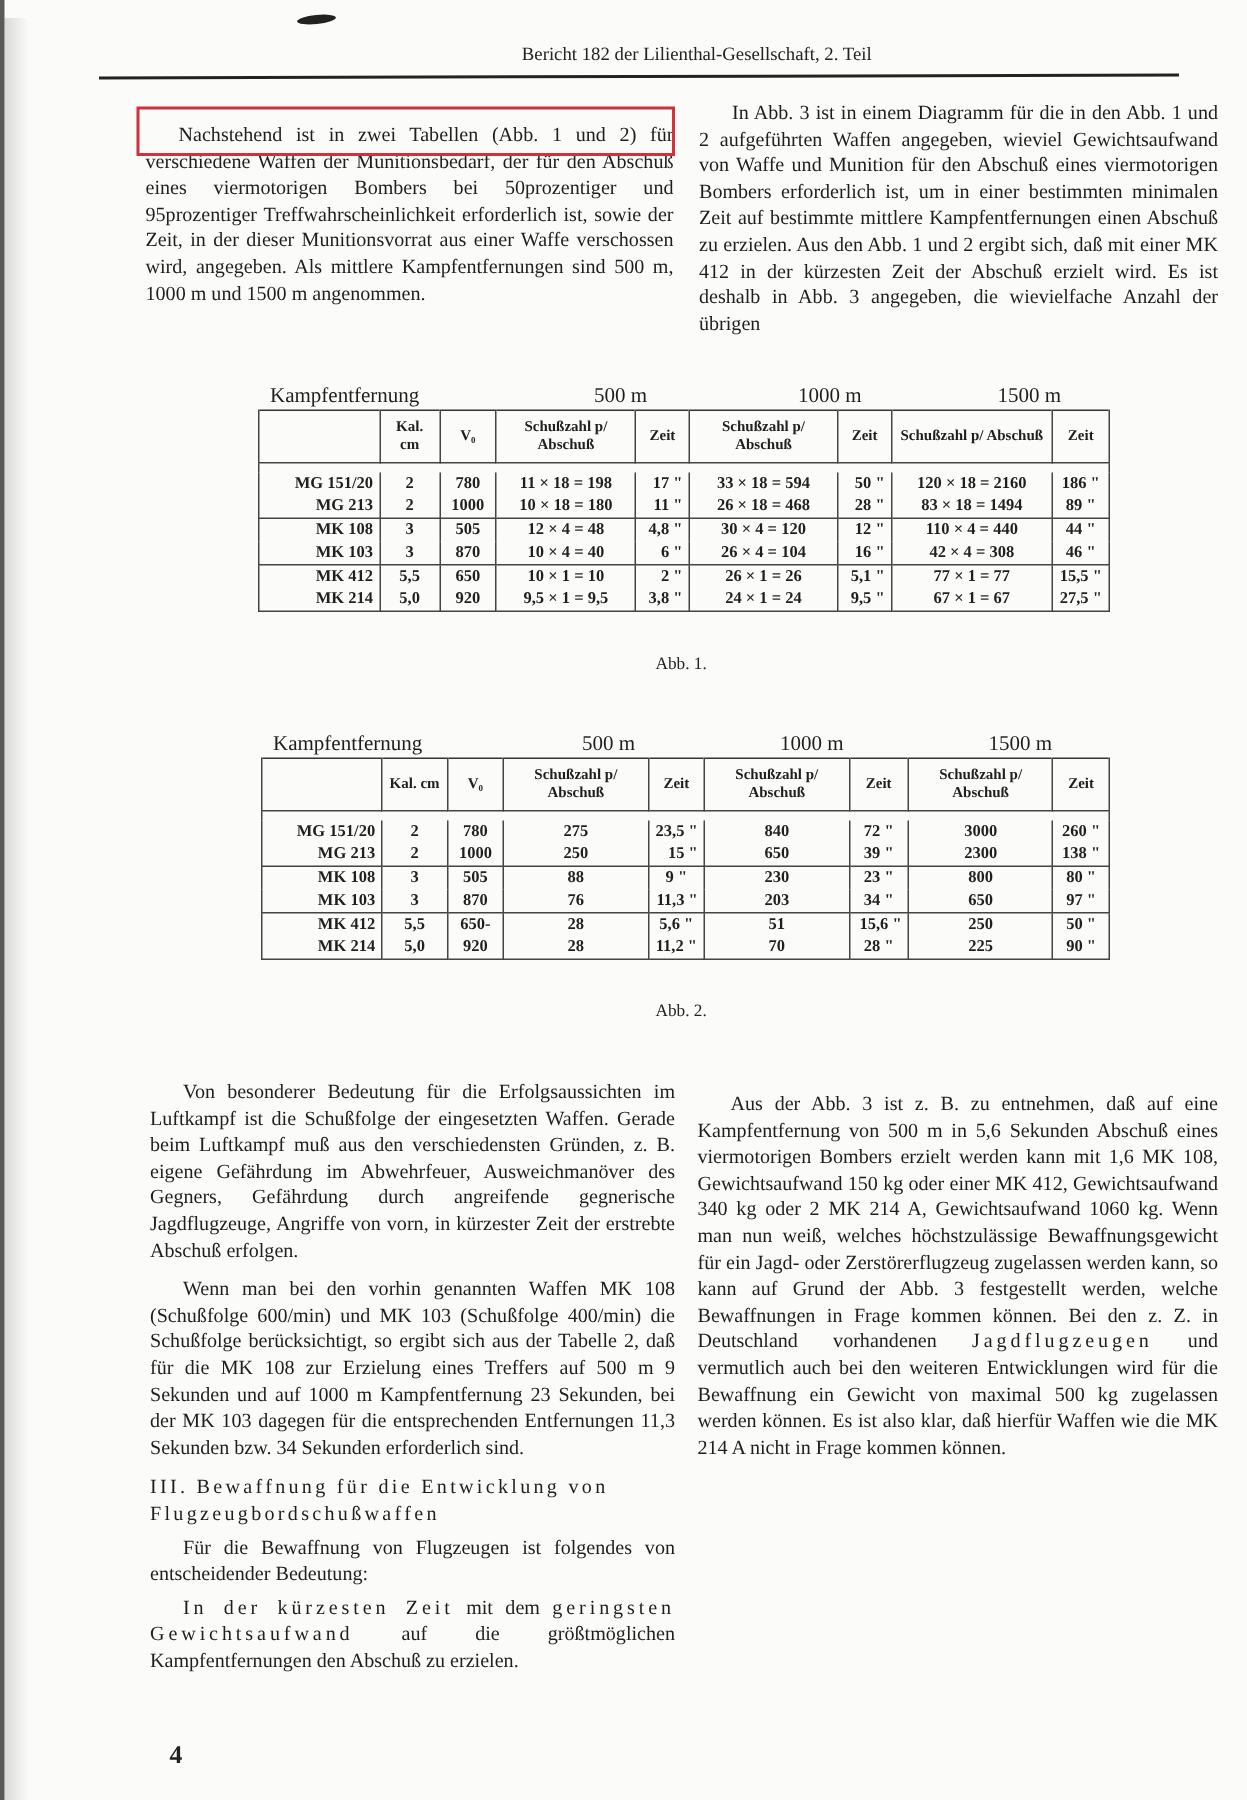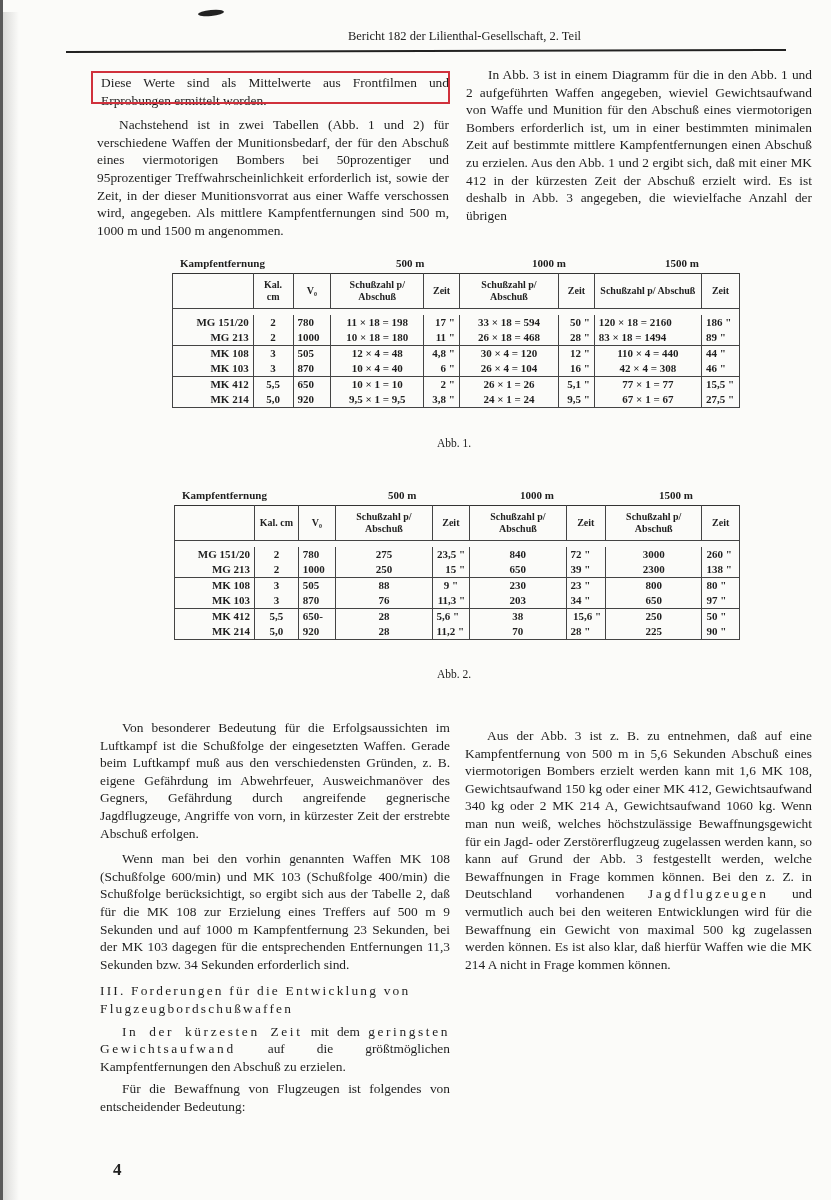--- a/index.html
+++ b/index.html
@@ -38,55 +38,54 @@
   .left-col { left:97px; width:352px; }
   .right-col { left:466px; width:346px; }
   .highlight {
     position:absolute; left:91px; top:71px; width:359px; height:33px;
     border:2px solid #d0313c; box-sizing:border-box;
   }
   .spaced { letter-spacing:2.6px; }
 
   
   .tbl-wrap { position:absolute; font-family:"Liberation Serif", serif; }
-  .tbl-caption-row { position:relative; height:16px; font-weight:bold; font-size:11px; }
+  .tbl-caption-row { position:relative; height:16px; font-weight:normal; font-size:14px; }
   .tbl-caption-row span { position:absolute; top:0; }
   table.data {
     border-collapse:collapse; font-size:11px; font-weight:bold; color:#1f1f1f;
     border:1.6px solid #333;
   }
   table.data th, table.data td {
     border-left:1.2px solid #444; border-right:1.2px solid #444; padding:0 4px;
   }
   table.data th { font-size:10px; line-height:12px; height:34px; border-bottom:1.4px solid #444; text-align:center; }
   table.data tr.grp-end td { border-bottom:1.4px solid #444; }
   table.data td { height:15px; line-height:15px; white-space:nowrap; }
   .c { text-align:center; }
-  .r { text-align:left; }
+  .r { text-align:center; }
   .l { text-align:right; }
   .fig-label {
     position:absolute; font-family:"Liberation Serif", serif; font-size:11.5px; color:#222;text-align:center;
   }
   .page-num {
     position:absolute; left:113px; top:1160px; font-family:"Liberation Serif", serif;
     font-size:17px; font-weight:bold; color:#222;
   }
 </style>
 </head>
 <body>
 
 <div class="scan-edge"></div>
 <div class="scan-shade"></div>
 <div class="blot"></div>
 
 <div class="running-head">Bericht 182 der Lilienthal-Gesellschaft, 2. Teil</div>
 <div class="head-rule"></div>
 
 <div class="col left-col" style="top:74px;">
-  <p style="padding-left:4px;">Diese Werte sind als Mittelwerte aus Frontfilmen und Erprobungen ermittelt worden.</p>
   <p class="indent" style="margin-top:7px;">Nachstehend ist in zwei Tabellen (Abb. 1 und 2) für verschiedene Waffen der Munitionsbedarf, der für den Abschuß eines viermotorigen Bombers bei 50prozentiger und 95prozentiger Treffwahrscheinlichkeit erforderlich ist, sowie der Zeit, in der dieser Munitionsvorrat aus einer Waffe verschossen wird, angegeben. Als mittlere Kampfentfernungen sind 500 m, 1000 m und 1500 m angenommen.</p>
 </div>
 <div class="highlight"></div>
 
 <div class="col right-col" style="top:66px;">
   <p class="indent">In Abb. 3 ist in einem Diagramm für die in den Abb. 1 und 2 aufgeführten Waffen angegeben, wieviel Gewichtsaufwand von Waffe und Munition für den Abschuß eines viermotorigen Bombers erforderlich ist, um in einer bestimmten minimalen Zeit auf bestimmte mittlere Kampfentfernungen einen Abschuß zu erzielen. Aus den Abb. 1 und 2 ergibt sich, daß mit einer MK 412 in der kürzesten Zeit der Abschuß erzielt wird. Es ist deshalb in Abb. 3 angegeben, die wievielfache Anzahl der übrigen</p>
 </div>
 
 <div class="tbl-wrap" style="left:172px; top:257px;">
   <div class="tbl-caption-row" style="width:570px;">
@@ -252,21 +251,21 @@
         <td class="r">34 "</td>
         <td class="c">650</td>
         <td class="r">97 "</td>
       </tr>
       <tr>
         <td class="l">MK 412</td>
         <td class="c">5,5</td>
         <td class="r">650-</td>
         <td class="c">28</td>
         <td class="r">5,6 "</td>
-        <td class="c">38</td>
+        <td class="c">51</td>
         <td class="l">15,6 "</td>
         <td class="c">250</td>
         <td class="r">50 "</td>
       </tr>
       <tr class="grp-end">
         <td class="l">MK 214</td>
         <td class="c">5,0</td>
         <td class="r">920</td>
         <td class="c">28</td>
         <td class="r">11,2 "</td>
@@ -276,22 +275,22 @@
         <td class="r">90 "</td>
       </tr>
     </tbody>
   </table>
 </div>
 <div class="fig-label" style="left:437px; top:668px;">Abb. 2.</div>
 
 <div class="col left-col" style="top:719px; width:350px; left:100px;">
   <p class="indent">Von besonderer Bedeutung für die Erfolgsaussichten im Luftkampf ist die Schußfolge der eingesetzten Waffen. Gerade beim Luftkampf muß aus den verschiedensten Gründen, z. B. eigene Gefährdung im Abwehrfeuer, Ausweichmanöver des Gegners, Gefährdung durch angreifende gegnerische Jagdflugzeuge, Angriffe von vorn, in kürzester Zeit der erstrebte Abschuß erfolgen.</p>
   <p class="indent" style="margin-top:8px;">Wenn man bei den vorhin genannten Waffen MK 108 (Schußfolge 600/min) und MK 103 (Schußfolge 400/min) die Schußfolge berücksichtigt, so ergibt sich aus der Tabelle 2, daß für die MK 108 zur Erzielung eines Treffers auf 500 m 9 Sekunden und auf 1000 m Kampfentfernung 23 Sekunden, bei der MK 103 dagegen für die entsprechenden Entfernungen 11,3 Sekunden bzw. 34 Sekunden erforderlich sind.</p>
-  <p class="spaced" style="margin-top:9px; text-align:left; letter-spacing:2.2px;">III. Forderungen für die Entwicklung von Flugzeugbordschußwaffen</p>
+  <p class="spaced" style="margin-top:9px; text-align:left; letter-spacing:2.2px;">III. Bewaffnung für die Entwicklung von Flugzeugbordschußwaffen</p>
+  <p class="indent" style="margin-top:5px;">Für die Bewaffnung von Flugzeugen ist folgendes von entscheidender Bedeutung:</p>
   <p class="indent" style="margin-top:5px;"><span class="spaced">In der kürzesten Zeit</span><span> mit dem </span><span class="spaced">geringsten Gewichtsaufwand</span><span> auf die größtmöglichen Kampfentfernungen den Abschuß zu erzielen.</span></p>
-  <p class="indent" style="margin-top:5px;">Für die Bewaffnung von Flugzeugen ist folgendes von entscheidender Bedeutung:</p>
 </div>
 
 <div class="col right-col" style="top:719px; left:465px; width:347px;">
   <p class="indent" style="margin-top:8px;"><span>Aus der Abb. 3 ist z. B. zu entnehmen, daß auf eine Kampfentfernung von 500 m in 5,6 Sekunden Abschuß eines viermotorigen Bombers erzielt werden kann mit 1,6 MK 108, Gewichtsaufwand 150 kg oder einer MK 412, Gewichtsaufwand 340 kg oder 2 MK 214 A, Gewichtsaufwand 1060 kg. Wenn man nun weiß, welches höchstzulässige Bewaffnungsgewicht für ein Jagd- oder Zerstörerflugzeug zugelassen werden kann, so kann auf Grund der Abb. 3 festgestellt werden, welche Bewaffnungen in Frage kommen können. Bei den z. Z. in Deutschland vorhandenen </span><span class="spaced">Jagdflugzeugen</span><span> und vermutlich auch bei den weiteren Entwicklungen wird für die Bewaffnung ein Gewicht von maximal 500 kg zugelassen werden können. Es ist also klar, daß hierfür Waffen wie die MK 214 A nicht in Frage kommen können.</span></p>
 </div>
 
 <div class="page-num">4</div>
 
 </body></html>

